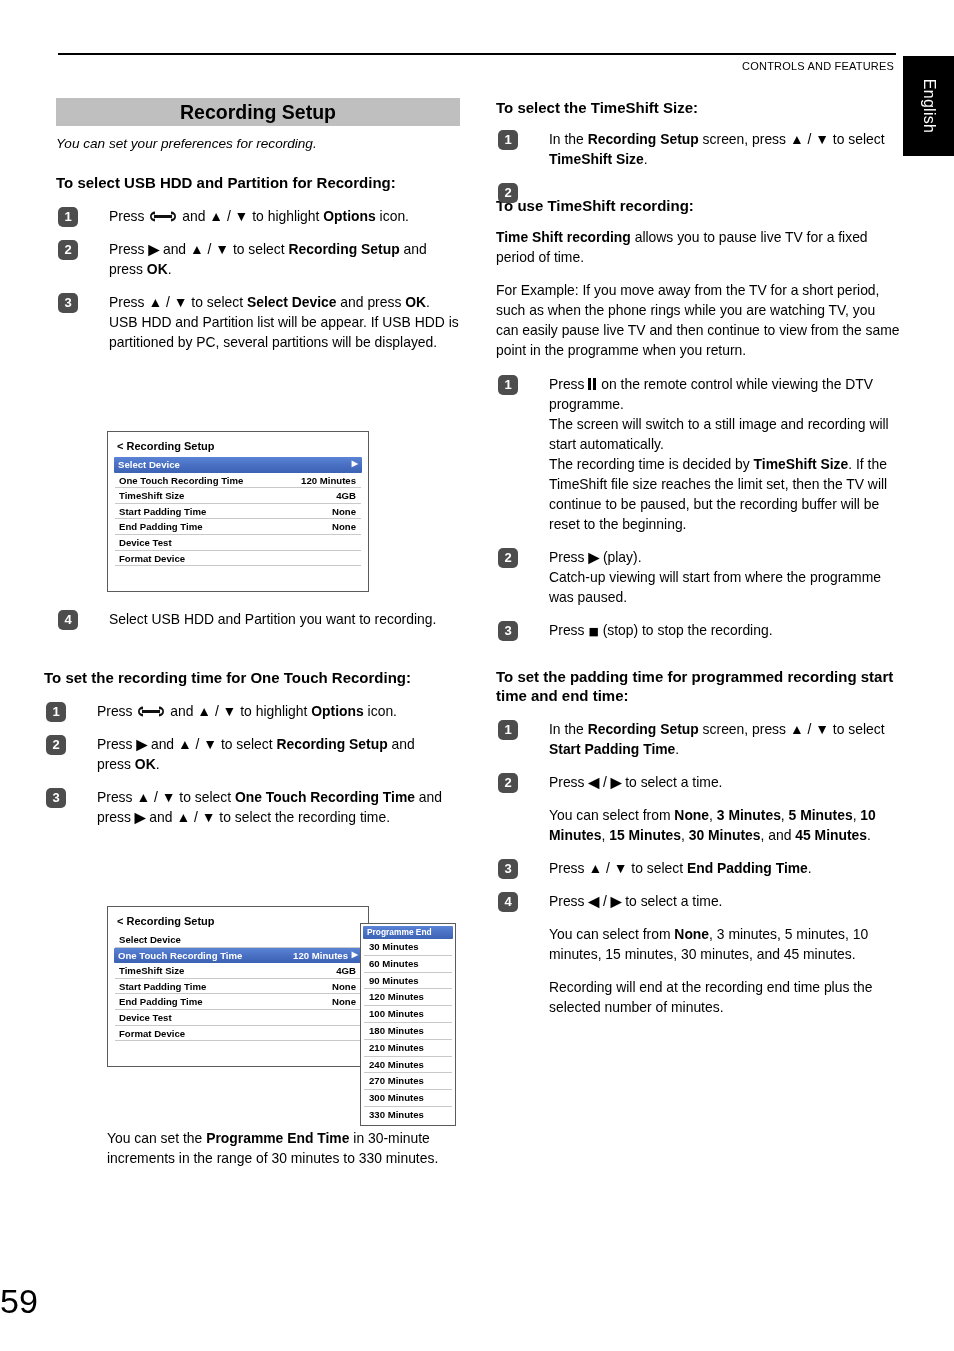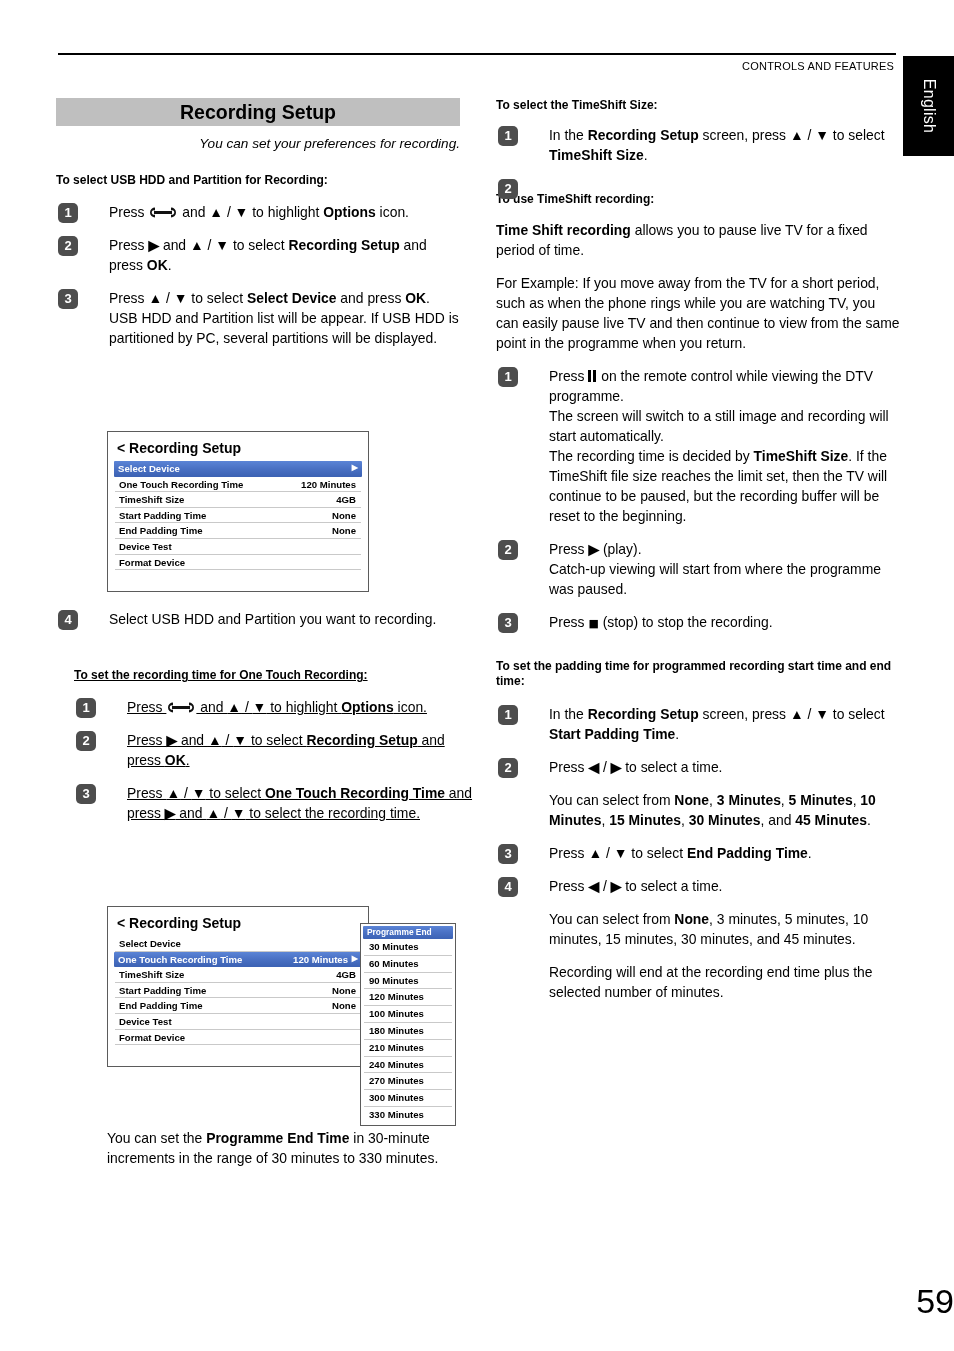--- a/index.html
+++ b/index.html
@@ -78,26 +78,26 @@
     height: 28px;
     line-height: 28px;
     text-align: center;
     font-size: 19.5px;
     font-weight: bold;
     margin-bottom: 10px;
   }
   .subtitle {
     font-style: italic;
     font-size: 13.6px;
-    text-align: right;
+    text-align: left;
     margin: 0 0 22px 0;
   }
 
   h2.sec {
-    font-size: 12px;
+    font-size: 15px;
     font-weight: bold;
     margin: 0 0 14px 0;
     line-height: 1.28;
   }
   h2.sec.tight { margin-bottom: 12px; }
   .gap-md { height: 14px; }
 
   
   .step {
     position: relative;
@@ -166,21 +166,21 @@
     height: 161px;
   }
   #tv-menu-2 {
     position: absolute;
     left: 107px;
     top: 906px;
     width: 262px;
     height: 161px;
   }
   .tv-title {
-    font-size: 14px;
+    font-size: 11px;
     font-weight: bold;
     padding: 2px 0 5px 9px;
   }
   .tv-row {
     position: relative;
     height: 15.6px;
     line-height: 15.6px;
     border-bottom: 1px solid #c9c9c9;
     margin: 0 7px;
     font-size: 9.6px;
@@ -250,33 +250,32 @@
     line-height: 1.44;
   }
   #menu1-step4 {
     position: absolute;
     left: 56px;
     top: 609px;
     width: 404px;
   }
   #left-lower {
     position: absolute;
-    left: 74px;
+    left: 44px;
     top: 668px;
     width: 404px;
-    text-decoration: underline;
   }
 
   
   #page-number {
     position: absolute;
     left: 0;
     right: 0;
     top: 1282px;
-    text-align: right;
+    text-align: left;
     font-size: 34px;
   }
 </style>
 </head>
 <body>
 
 <div id="page-header">
   <div class="hdr-text">CONTROLS AND FEATURES</div>
   <div class="hdr-rule"></div>
 </div>

